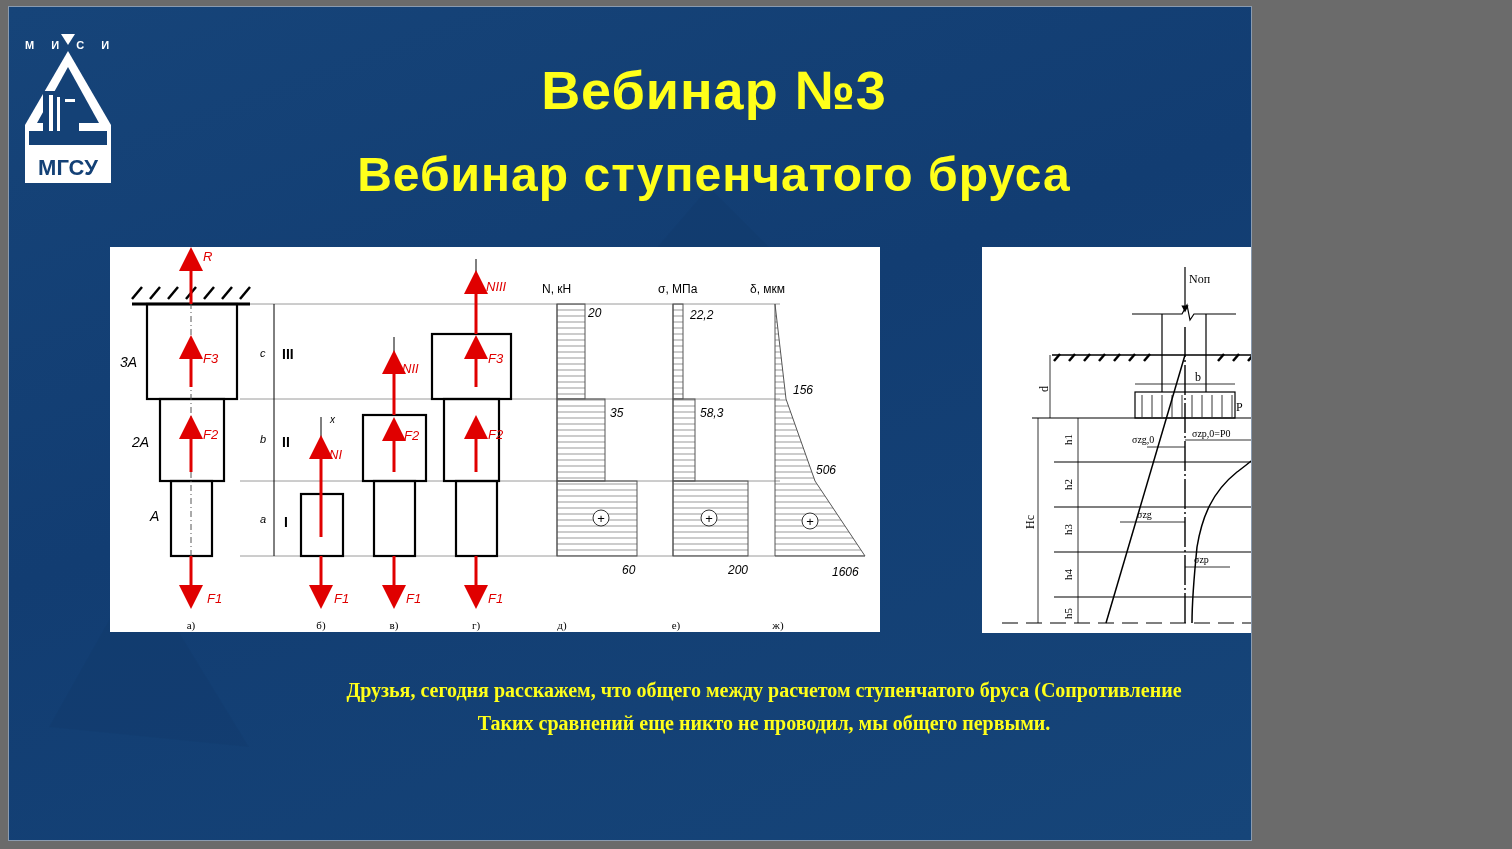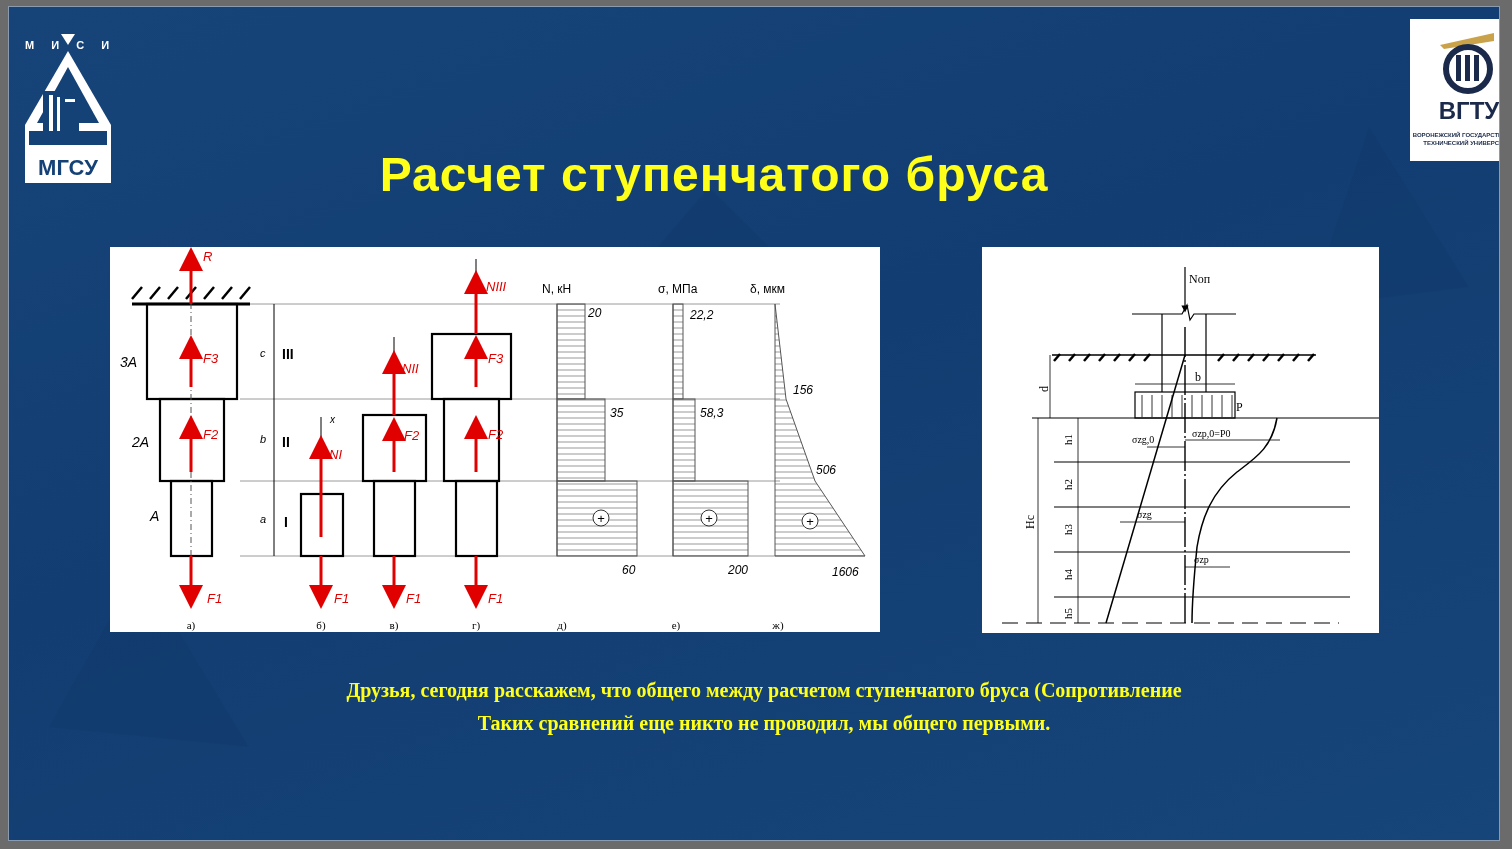--- a/index.html
+++ b/index.html
@@ -1,17 +1,17 @@
 <!DOCTYPE html>
 <html><head>
 <meta charset="utf-8">
 <style>
   html, body { margin:0; padding:0; }
   body { width:1512px; height:849px; background:#6b6b6b; position:relative; overflow:hidden; font-family:"Liberation Sans", sans-serif; }
-  .slide { position:absolute; left:8px; top:6px; width:1492px; height:835px; background:#144176;
+  .slide { position:absolute; left:8px; top:6px; width:1244px; height:835px; background:#144176;
            background-image: linear-gradient(160deg, #164479 0%, #123d72 45%, #164579 100%); border:1px solid #8a9bb0; box-sizing:border-box; overflow:hidden;padding-left:20px; }
   .deco { position:absolute; opacity:0.10; }
   .logo-left { position:absolute; left:14px; top:26px; width:90px; height:150px; }
   .logo-right { position:absolute; left:1401px; top:12px; width:118px; height:142px; background:#ffffff;text-decoration:underline; }
   .title1 { position:absolute; left:0; width:1410px; text-align:center; top:52px; font-family:"Liberation Sans", sans-serif; font-weight:bold; font-size:54px; color:#ffff1a; letter-spacing:1px; }
   .title2 { position:absolute; left:0; width:1410px; text-align:center; top:140px; font-family:"Liberation Sans", sans-serif; font-weight:bold; font-size:48px; color:#ffff1a; letter-spacing:1px; }
   .panel { position:absolute; background:#ffffff; }
   .panel-a { left:101px; top:240px; width:770px; height:385px; }
   .panel-b { left:973px; top:240px; width:397px; height:386px; }
   .desc { position:absolute; left:100px; width:1310px; top:667px; text-align:center; font-family:"Liberation Serif", serif; font-weight:bold; font-size:20px; line-height:33px; color:#ffff1a; }
@@ -51,21 +51,22 @@
       <circle cx="58" cy="50" r="22" fill="none" stroke="#1b2a4a" stroke-width="6"></circle>
       <rect x="46" y="36" width="5" height="26" fill="#1b2a4a"></rect>
       <rect x="55" y="36" width="5" height="26" fill="#1b2a4a"></rect>
       <rect x="64" y="36" width="5" height="26" fill="#1b2a4a"></rect>
       <text x="59" y="100" fill="#1b2a4a" font-size="24" font-weight="bold" text-anchor="middle">ВГТУ</text>
       <text x="59" y="118" fill="#1b2a4a" font-size="6" font-weight="bold" text-anchor="middle">ВОРОНЕЖСКИЙ ГОСУДАРСТВЕННЫЙ</text>
       <text x="59" y="126" fill="#1b2a4a" font-size="6" font-weight="bold" text-anchor="middle">ТЕХНИЧЕСКИЙ УНИВЕРСИТЕТ</text>
     </svg>
   </div>
 
-  <div class="title2">Расчет ступенчатого бруса</div>
+  <div class="title1">Вебинар №3</div>
+  <div class="title2">Вебинар ступенчатого бруса</div>
 
   <div class="panel panel-a">
     <svg width="770" height="385" viewBox="0 0 770 385">
       <defs>
         <marker id="ar" markerWidth="8" markerHeight="8" refX="4" refY="4" orient="auto">
             <path d="M0,0 L8,4 L0,8 z" fill="#e00000"></path>
           </marker>
         <pattern id="hatch" width="6" height="6" patternUnits="userSpaceOnUse">
             <line x1="0" y1="3" x2="6" y2="3" stroke="#999" stroke-width="1"></line>
           </pattern>

